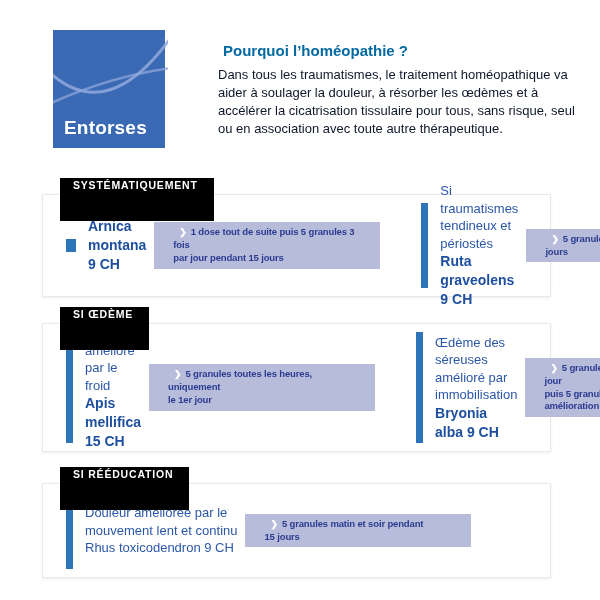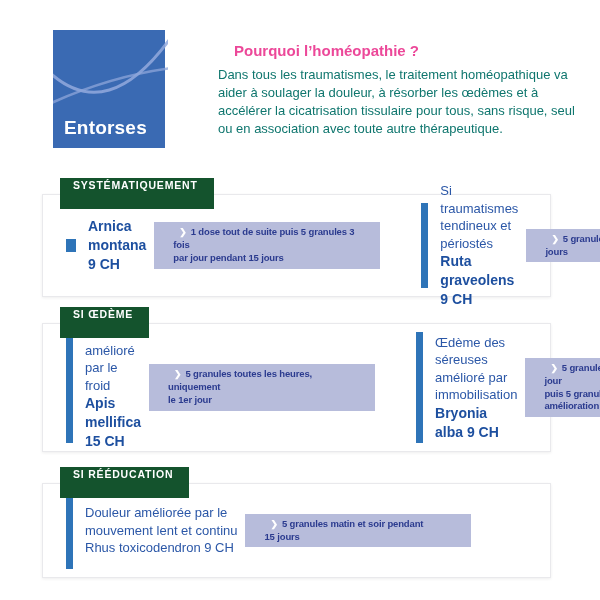--- a/index.html
+++ b/index.html
@@ -13,34 +13,34 @@
     background:#3a6ab3;
   }
   .logo svg{position:absolute;left:0;top:0;}
   .logo-label{
     position:absolute;left:11px;bottom:9px;color:#ffffff;
     font-weight:bold;font-size:19px;letter-spacing:0.2px;
   }
   
   .intro{position:absolute;left:218px;top:42px;width:366px;}
   .intro-title{
-    margin:0 0 7px 16px;color:#ec4899;font-size:15px;font-weight:bold;
+    margin:0 0 7px 5px;color:#0369a1;font-size:15px;font-weight:bold;
   }
   .intro-text{
-    margin:0;color:#0f766e;font-size:13px;line-height:1.38;
+    margin:0;color:#0f172a;font-size:13px;line-height:1.38;
   }
   
   .section{position:absolute;left:42px;width:509px;}
   #section-0{top:194px;height:103px;}
   #section-1{top:323px;height:129px;}
   #section-2{top:483px;height:95px;}
   .section-bar{
     position:absolute;top:-16px;left:18px;height:31px;line-height:15px;
-    background:#14532d;color:#ffffff;font-size:10.5px;font-weight:bold;
-    letter-spacing:0.8px;padding:0 16px 0 13px;z-index:2;white-space:nowrap;
+    background:#000000;color:#ffffff;font-size:10.5px;font-weight:bold;
+    letter-spacing:0.8px;padding:0 16px 12px 13px;z-index:2;white-space:nowrap;
   }
   .card{
     width:100%;height:100%;box-sizing:border-box;background:#ffffff;
     border:1px solid #e9e9ec;box-shadow:0 1px 3px rgba(0,0,0,0.07);
     display:flex;justify-content:space-between;
     padding:6px 0;
   }
   .row{display:flex;align-items:center;padding:0 18px 0 23px;}
   .bullet{
     flex:none;width:7px;align-self:stretch;background:#2e74b8;

